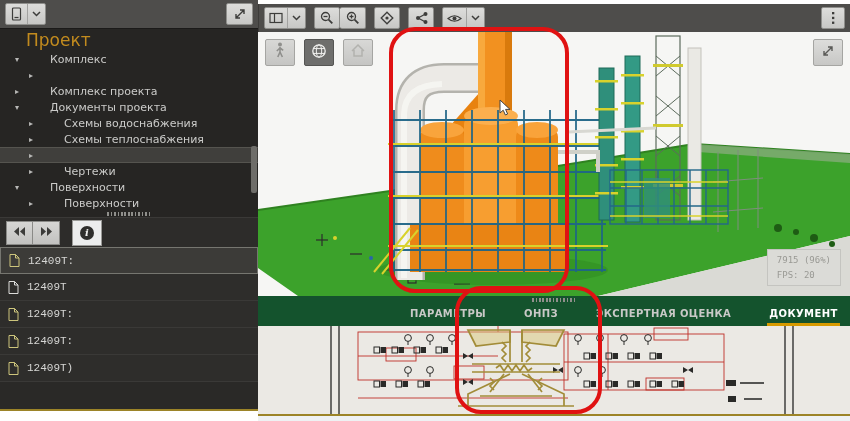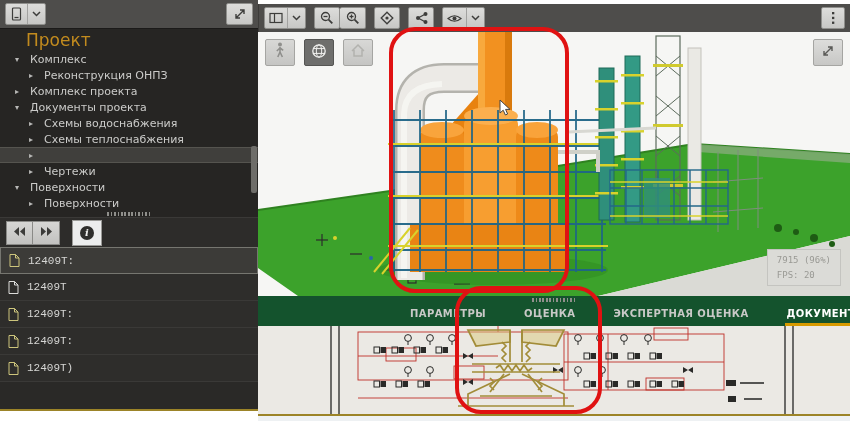--- a/index.html
+++ b/index.html
@@ -17,21 +17,21 @@
   .tb-split .part { display:flex; align-items:center; justify-content:center; padding:0 4px; }
   .tb-split .part + .part { border-left:1px solid #a2a2a0; }
   .sb-toolbar .spacer { flex:1; }
 
   .tree-area { height:182px; flex:none; background:#262523; position:relative; border-top:1px solid #1b1a19; overflow:hidden; }
   .tree-header { height:22px; line-height:22px; padding-left:26px; color:#c28b1e; font-size:17px; }
   .tree-row { height:16px; display:flex; align-items:center; color:#cbcbc9; font-size:11px; cursor:pointer; }
   .tree-row .arrow { width:10px; text-align:center; font-size:8px; color:#b8b8b6; flex:none; }
   .tree-row.lvl0 { padding-left:12px; }
   .tree-row.lvl1 { padding-left:26px; }
-  .tree-row .lbl { padding-left:8px; white-space:nowrap; }
+  .tree-row .lbl { padding-left:8px; white-space:nowrap;margin-left:20px; }
   .tree-row.selected { background:#403f3c; box-shadow:0 -1px 0 #55544f inset, 0 1px 0 #55544f inset; }
   .tree-scrollbar { position:absolute; right:1px; top:20px; bottom:4px; width:6px; }
   .tree-scrollbar .thumb { position:absolute; top:62%; height:30%; width:6px; background:#6e6d69; border-radius:2px; }
 
   .grip-row { height:7px; flex:none; background:#262523; display:flex; align-items:center; justify-content:center; cursor:row-resize; }
   .grip { width:44px; height:4px; background:repeating-linear-gradient(90deg,#8f8f8b 0 1.5px,transparent 1.5px 3.5px); }
 
   .nav-bar { height:30px; flex:none; background:#2d2c2a; border-top:1px solid #3a3937; display:flex; align-items:center; padding:0 6px; gap:12px; }
   .btn-pair { display:flex; }
   .nav-btn { width:27px; height:24px; background:linear-gradient(#d6d6d4,#c2c2c0); border:1px solid #8a8a87; display:flex;
@@ -118,21 +118,20 @@
     <div class="tree-area">
       <div class="tree-header">Проект</div>
       <div class="tree">
 
       <div class="tree-row expanded lvl0">
             <span class="arrow">▾</span>
             <span class="lbl">Комплекс</span>
           </div>
           <div class="tree-row lvl1">
             <span class="arrow">▸</span>
-            <span class="lbl">Реконструкция ОНПЗ</span>
           </div>
           <div class="tree-row lvl0">
             <span class="arrow">▸</span>
             <span class="lbl">Комплекс проекта</span>
           </div>
           <div class="tree-row expanded lvl0">
             <span class="arrow">▾</span>
             <span class="lbl">Документы проекта</span>
           </div>
           <div class="tree-row lvl1">
@@ -491,21 +490,21 @@
     </div>
 
     <div class="tab-bar">
       <span class="grip top-grip"></span>
       <div class="tabs">
 
       <div class="tab">
             <span>ПАРАМЕТРЫ</span>
           </div>
           <div class="tab">
-            <span>ОЦЕНКА</span>
+            <span>ОНПЗ</span>
           </div>
           <div class="tab">
             <span>ЭКСПЕРТНАЯ ОЦЕНКА</span>
           </div>
           <div class="tab active">
             <span>ДОКУМЕНТ</span>
           </div>
         </div>
     </div>
 

